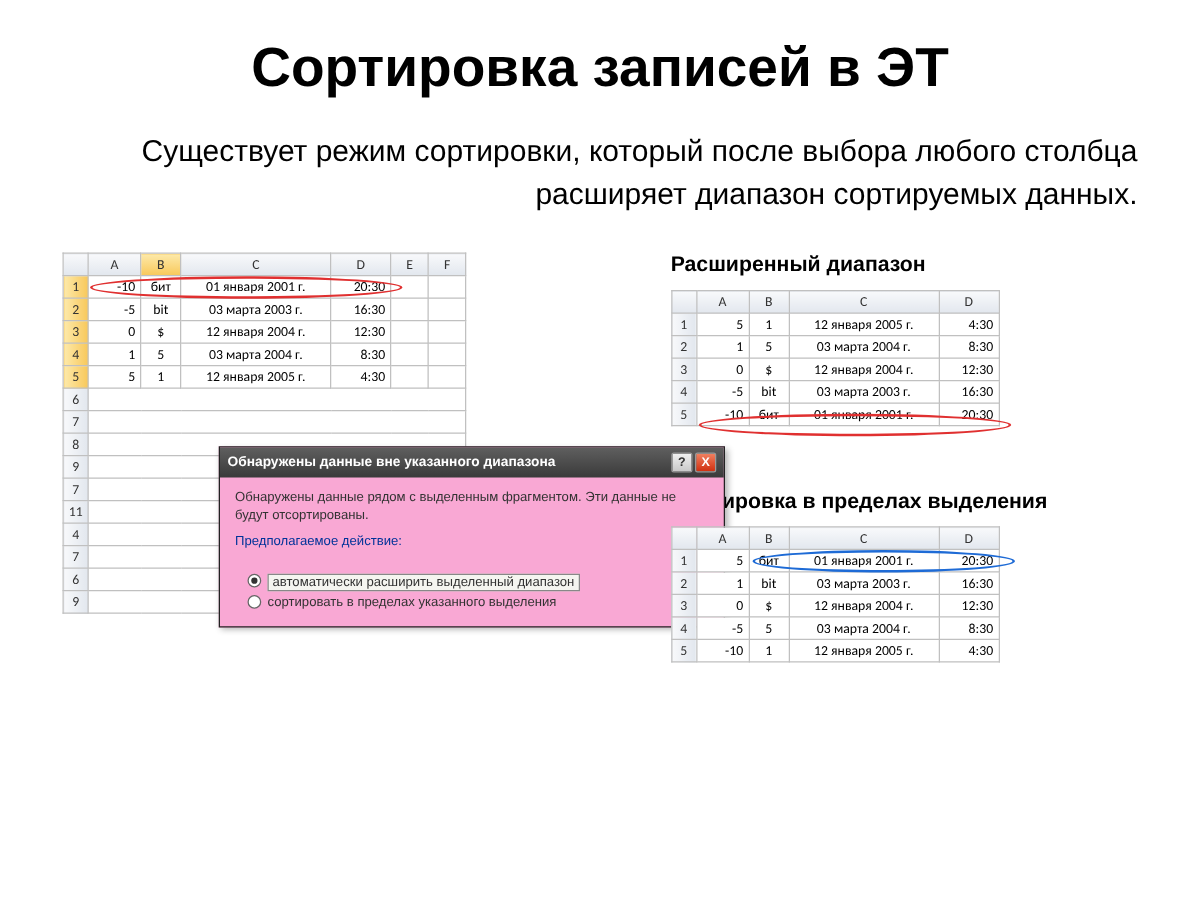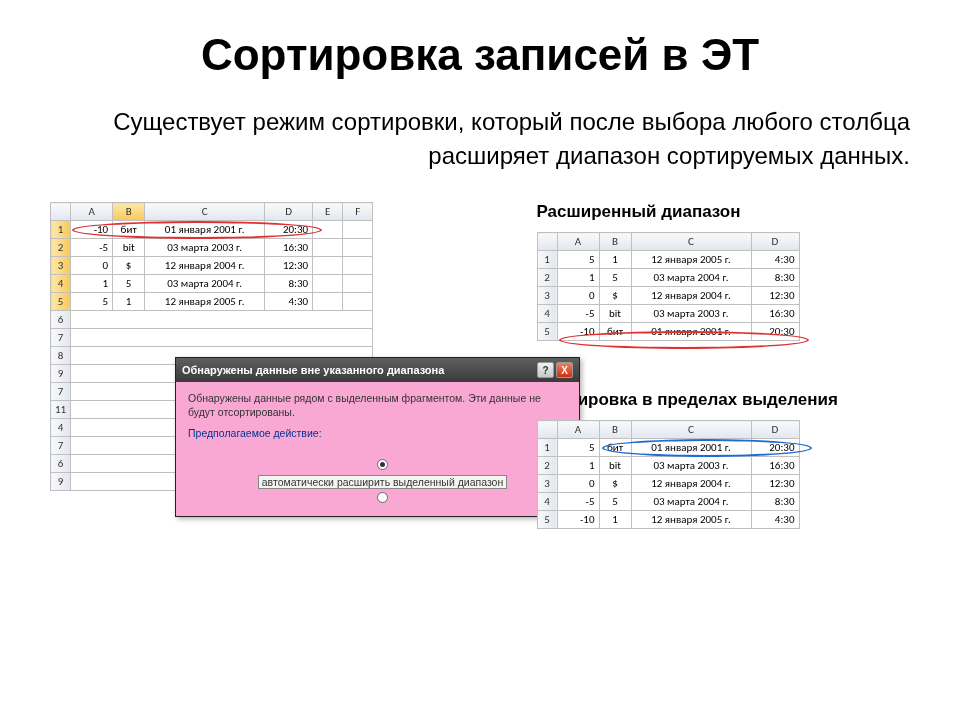--- a/index.html
+++ b/index.html
@@ -124,24 +124,23 @@
     .dlg-help { background: linear-gradient(#f0f0f0,#c8c8c8); color:#333; }
     .dlg-close { background: linear-gradient(#f08060,#d03010); color: white; font-weight: bold; }
     .dialog-body {
       padding: 10px 12px;
       font-size: 10.5px;
       color: #333;
     }
     .dialog-body .msg { margin-bottom: 8px; line-height: 1.3; }
     .dialog-body .section-label { color: #003399; margin-bottom: 20px; }
     .radio-row {
-      display: flex; align-items: center; gap: 5px;
+      display: flex; align-items: flex-start; gap: 5px;
       margin: 3px 0 3px 10px;
       font-size: 10.5px;
-      flex-direction: column;
     }
     .radio-row.selected .rlabel {
       border: 1px solid #888;
       padding: 0 3px;
       background: #f5f5f0;
     }
     .radio { width: 11px; height: 11px; border: 1px solid #666; border-radius: 50%; background: white; display:flex; align-items:center; justify-content:center;}
     .radio.checked::after { content:''; width:5px; height:5px; background:#333; border-radius:50%; }
     .dialog-buttons {
       display: flex; gap: 6px; justify-content: flex-end;
@@ -280,20 +279,21 @@
         </div>
         <div class="dialog-body">
           <div class="msg">Обнаружены данные рядом с выделенным фрагментом. Эти данные не будут отсортированы.</div>
           <div class="section-label">Предполагаемое действие:</div>
           <div class="radio-row selected">
             <div class="radio checked"></div>
             <span class="rlabel">автоматически расширить выделенный диапазон</span>
           </div>
           <div class="radio-row">
             <div class="radio"></div>
+            <span>сортировать в пределах указанного выделения</span>
           </div>
         </div>
       </div>
     </div>
   </div>
 
   <div class="right-col">
     <div class="section-title">Расширенный диапазон</div>
     <div class="excel-frame">
       <table class="excel-table">

